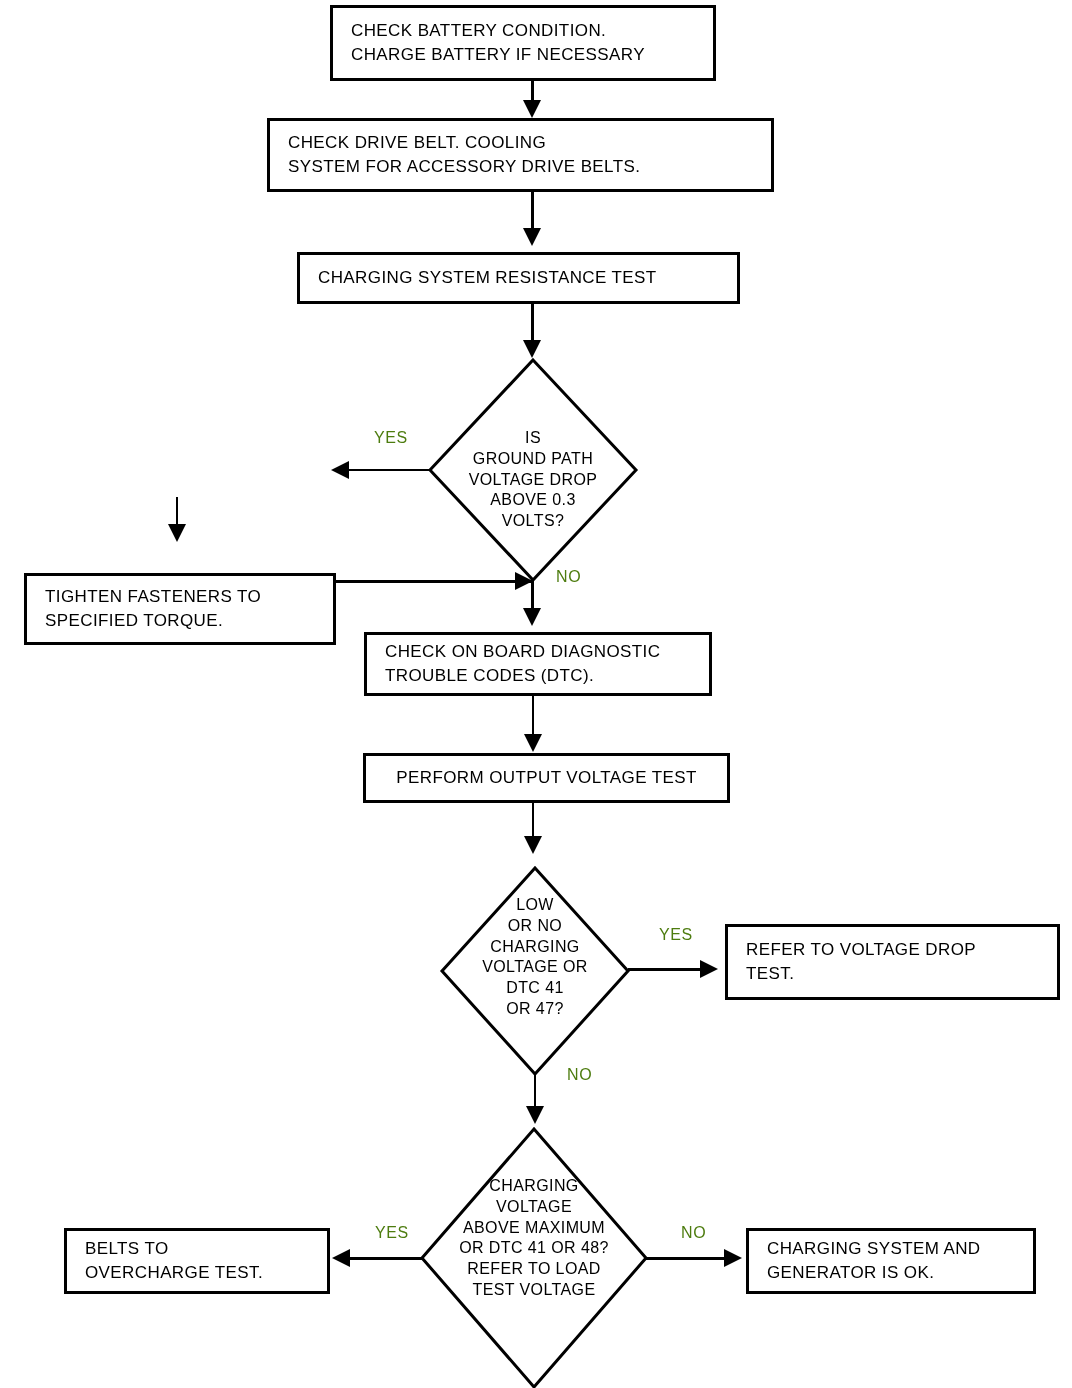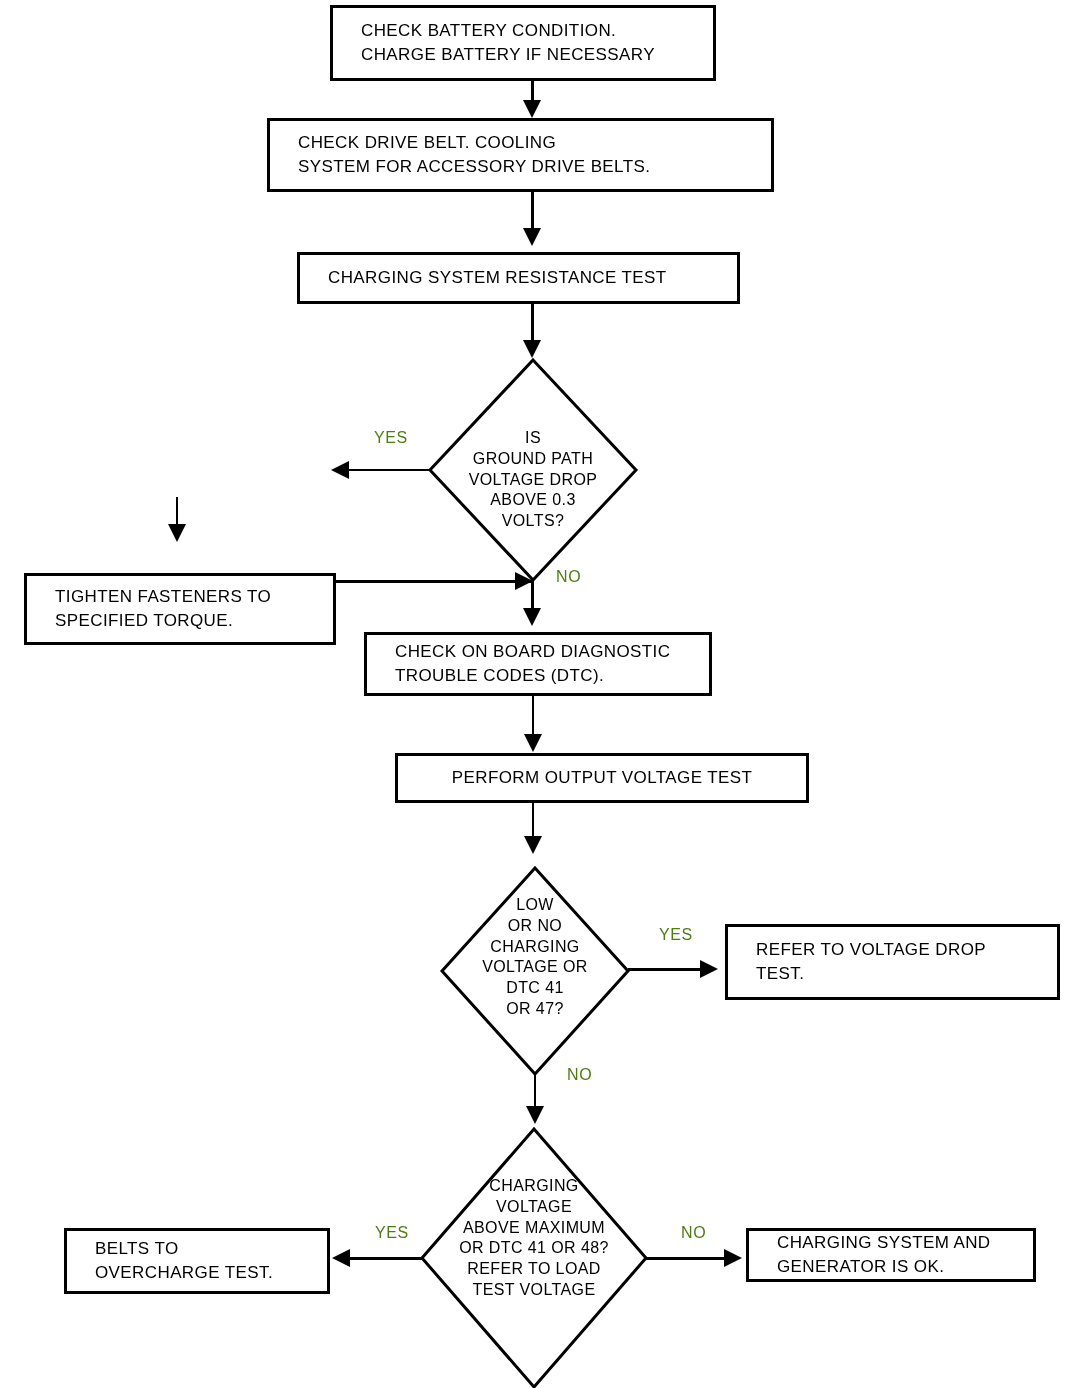--- a/index.html
+++ b/index.html
@@ -20,21 +20,21 @@
   .node {
     position: absolute;
     box-sizing: border-box;
     background: #ffffff;
   }
   
   .box {
     border: 3px solid #000000;
     display: flex;
     align-items: center;
-    padding: 0 28px;
+    padding: 0 18px;
   }
   .box .label {
     font-size: 17px;
     line-height: 1.42;
     letter-spacing: 0.4px;
     color: #000000;
     white-space: pre-line;
     text-align: left;
   }
   .box.center .label {
@@ -161,21 +161,21 @@
   <div class="arrow down" style="left:523px; top:608px;"></div>
 
   <div class="node box" style="left:364px; top:632px; width:348px; height:64px;">
     <span class="label">CHECK ON BOARD DIAGNOSTIC
 TROUBLE CODES (DTC).</span>
   </div>
 
   <div class="conn thin-v" style="left:532px; top:696px; height:44px;"></div>
   <div class="arrow down" style="left:524px; top:734px;"></div>
 
-  <div class="node box center" style="left:363px; top:753px; width:414px; height:50px;margin-left:32px;">
+  <div class="node box center" style="left:363px; top:753px; width:367px; height:50px;">
     <span class="label">PERFORM OUTPUT VOLTAGE TEST</span>
   </div>
 
   <div class="conn thin-v" style="left:532px; top:803px; height:42px;"></div>
   <div class="arrow down" style="left:524px; top:836px;"></div>
 
   <div class="diamond-wrap" style="left:440px; top:866px; width:190px; height:210px;">
     <svg width="190" height="210" viewBox="0 0 190 210">
       <polygon points="95,2 188,105 95,208 2,105" fill="#ffffff" stroke="#000000" stroke-width="3"></polygon>
     </svg>
@@ -218,18 +218,18 @@
 
   <div class="node box" style="left:64px; top:1228px; width:266px; height:66px;">
     <span class="label">BELTS TO
 OVERCHARGE TEST.</span>
   </div>
 
   <div class="branch" style="left:681px; top:1224px;">NO</div>
   <div class="conn h" style="left:645px; top:1257px; width:82px;"></div>
   <div class="arrow right" style="left:724px; top:1249px;"></div>
 
-  <div class="node box" style="left:746px; top:1228px; width:290px; height:54px;">
+  <div class="node box" style="left:746px; top:1228px; width:290px; height:66px;">
     <span class="label">CHARGING SYSTEM AND
 GENERATOR IS OK.</span>
   </div>
 
 </div>
 
 </body></html>

